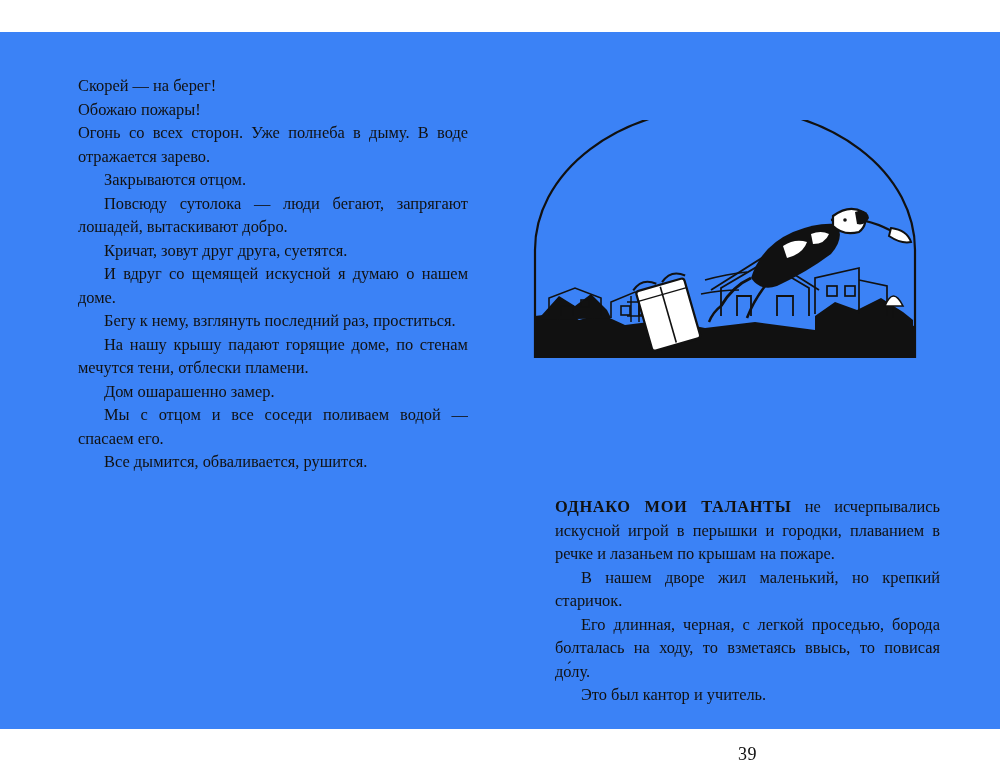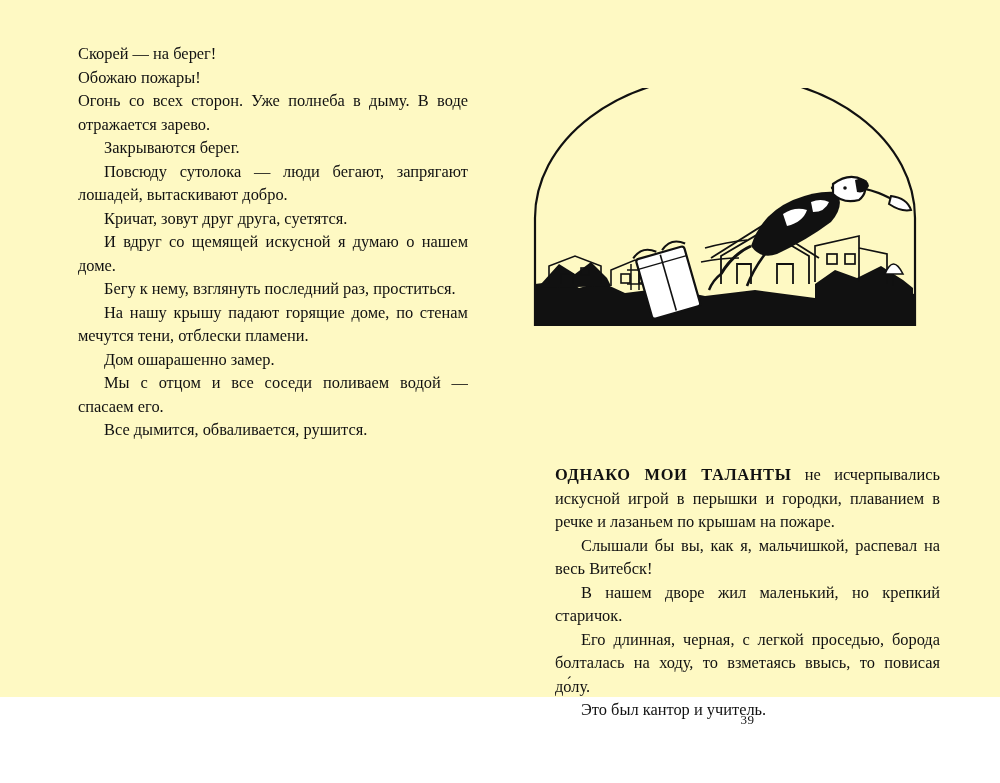--- a/index.html
+++ b/index.html
@@ -11,21 +11,22 @@
     width: 1000px;
     height: 783px;
     font-family: "Liberation Serif", serif;
     color: #111111;
     overflow: hidden;
   }
   .page {
     position: relative;
     width: 1000px;
     height: 697px;
-    background: #fef9c3;
+    background: #3b82f6;
+    margin-top: 32px;
   }
   .col-left {
     position: absolute;
     left: 78px;
     top: 42px;
     width: 390px;
   }
   p.para {
     margin: 0;
     font-size: 16.4px;
@@ -57,35 +58,35 @@
     left: 555px;
     top: 463px;
     width: 385px;
   }
   .folio {
     position: absolute;
     left: 555px;
     top: 712px;
     width: 385px;
     text-align: center;
-    font-size: 13px;
+    font-size: 18px;
     letter-spacing: 0.5px;
   }
   svg { display: block; }
 </style>
 </head>
 <body>
 
 <div class="page">
 
   <div class="col-left">
     <p class="para noindent">Скорей — на берег!</p>
     <p class="para noindent">Обожаю пожары!</p>
     <p class="para noindent">Огонь со всех сторон. Уже полнеба в дыму. В воде отражается зарево.</p>
-    <p class="para">Закрываются берег.</p>
+    <p class="para">Закрываются отцом.</p>
     <p class="para">Повсюду сутолока — люди бегают, запрягают лошадей, вытаскивают добро.</p>
     <p class="para">Кричат, зовут друг друга, суетятся.</p>
     <p class="para">И вдруг со щемящей искусной я думаю о нашем доме.</p>
     <p class="para">Бегу к нему, взглянуть последний раз, проститься.</p>
     <p class="para">На нашу крышу падают горящие доме, по стенам мечутся тени, отблески пламени.</p>
     <p class="para">Дом ошарашенно замер.</p>
     <p class="para">Мы с отцом и все соседи поливаем водой — спасаем его.</p>
     <p class="para">Все дымится, обваливается, рушится.</p>
   </div>
 
@@ -176,21 +177,20 @@
 
           <path d="M190,160 Q212,154 232,152" fill="none" stroke="#111" stroke-width="1.6"></path>
           <path d="M186,174 Q206,170 224,170" fill="none" stroke="#111" stroke-width="1.4"></path>
         </g>
       </g>
     </svg>
   </div>
 
   <div class="right-text">
     <p class="para lead"><span class="smallcaps">ОДНАКО МОИ ТАЛАНТЫ</span><span> не исчерпывались искусной игрой в перышки и городки, плаванием в речке и лазаньем по крышам на пожаре.</span></p>
-    <p class="para">Слышали бы вы, как я, мальчишкой, распевал на весь Витебск!</p>
     <p class="para">В нашем дворе жил маленький, но крепкий старичок.</p>
     <p class="para">Его длинная, черная, с легкой проседью, борода болталась на ходу, то взметаясь ввысь, то повисая до́лу.</p>
     <p class="para">Это был кантор и учитель.</p>
   </div>
 
   <div class="folio">39</div>
 
 </div>
 
 </body></html>

